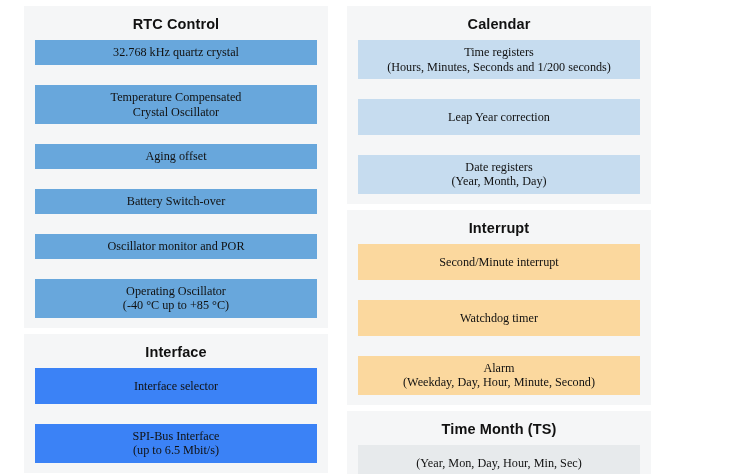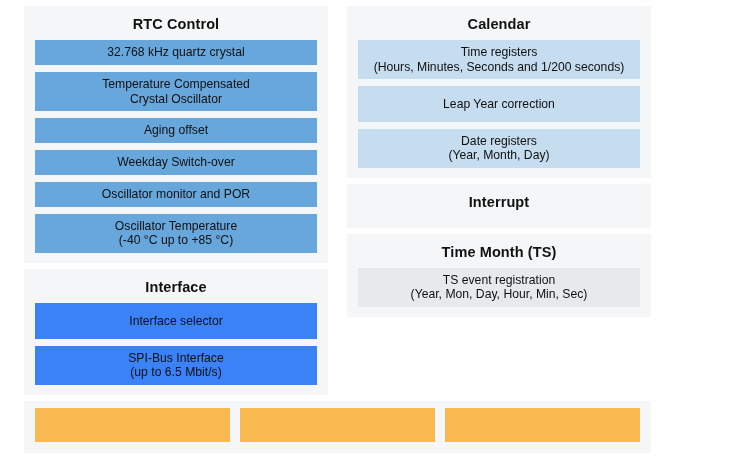--- a/index.html
+++ b/index.html
@@ -44,21 +44,22 @@
     font-weight: bold;
     font-size: 14.5px;
     line-height: 1.25;
     color: #111111;
     margin: 2px 0 7px 0;
     letter-spacing: 0.1px;
   }
   .boxes {
     display: flex;
     flex-direction: column;
-    gap: 7px;
+    gap: 20px;
+    font-family: Liberation Serif, serif;
   }
   .box {
     text-align: center;
     font-size: 12.2px;
     line-height: 1.18;
     color: #111111;
     padding: 5px 4px;
     box-sizing: border-box;
     display: flex;
     flex-direction: column;
@@ -116,27 +117,27 @@
             <span>32.768 kHz quartz crystal</span>
           </div>
           <div class="box blue h2">
             <span>Temperature Compensated</span>
             <span class="l2">Crystal Oscillator</span>
           </div>
           <div class="box blue h1">
             <span>Aging offset</span>
           </div>
           <div class="box blue h1">
-            <span>Weekday Switch-over</span>
+            <span>Battery Switch-over</span>
           </div>
           <div class="box blue h1">
             <span>Oscillator monitor and POR</span>
           </div>
           <div class="box blue h2">
-            <span>Oscillator Temperature</span>
+            <span>Operating Oscillator</span>
             <span class="l2">(-40 °C up to +85 °C)</span>
           </div>
         </div>
       </div>
 
       <div class="panel">
         <div class="panel-title">Interface</div>
         <div class="boxes">
           <div class="box gray h2">
             <span>Interface selector</span>
@@ -164,27 +165,38 @@
           </div>
           <div class="box ltblue h2">
             <span>Date registers</span>
             <span class="l2">(Year, Month, Day)</span>
           </div>
         </div>
       </div>
 
       <div class="panel">
         <div class="panel-title">Interrupt</div>
+        <div class="boxes">
+          <div class="box peach h2">
+            <span>Second/Minute interrupt</span>
+          </div>
+          <div class="box peach h2">
+            <span>Watchdog timer</span>
+          </div>
+          <div class="box peach h2">
+            <span>Alarm</span>
+            <span class="l2">(Weekday, Day, Hour, Minute, Second)</span>
+          </div>
+        </div>
       </div>
 
       <div class="panel">
         <div class="panel-title">Time Month (TS)</div>
         <div class="boxes">
           <div class="box ltgray h2">
-            <span>TS event registration</span>
             <span class="l2">(Year, Mon, Day, Hour, Min, Sec)</span>
           </div>
         </div>
       </div>
 
     </div>
   </div>
 
   <div class="bottom-panel">
     <div class="io-row">

